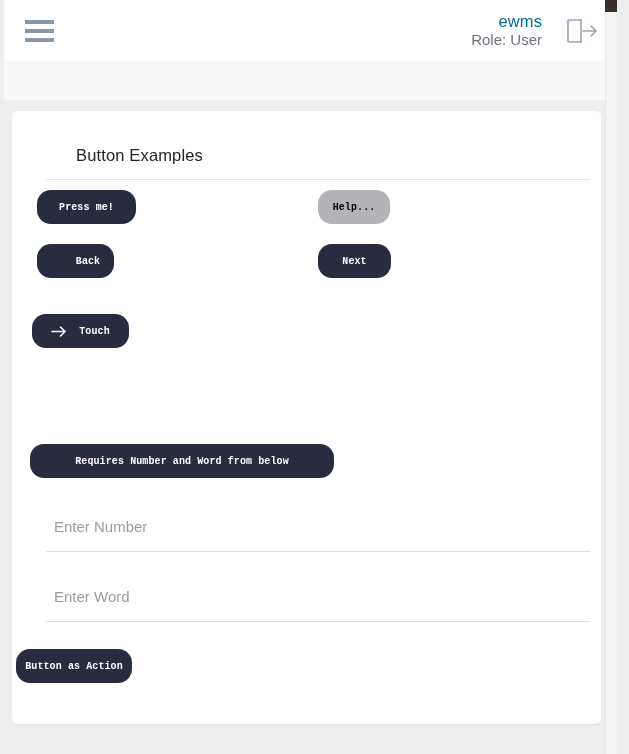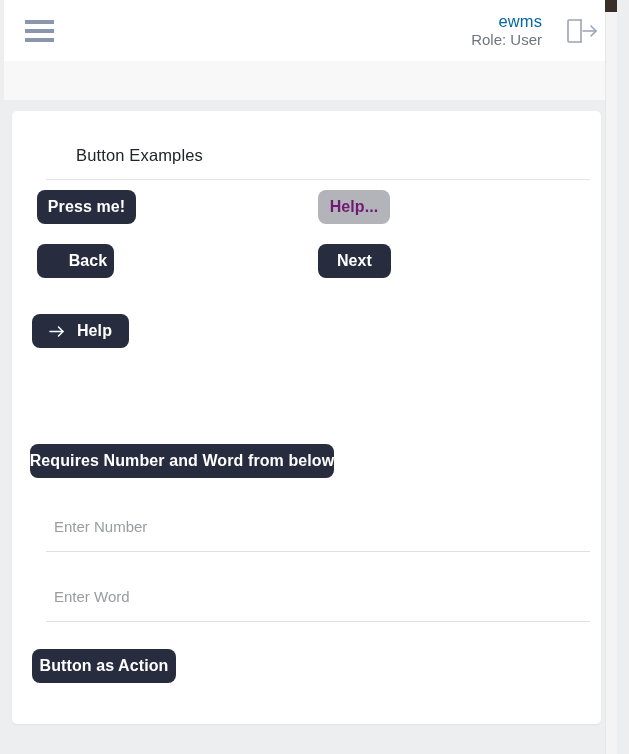--- a/index.html
+++ b/index.html
@@ -129,52 +129,52 @@
     height: 1px;
     background: #e4e5e7;
   }
 
   
   .btn {
     position: absolute;
     background: #282c3f;
     color: #ffffff;
     border: none;
-    border-radius: 8px;
-    font-family: Liberation Sans, sans-serif;
-    font-size: 16px;
+    border-radius: 14px;
+    font-family: Liberation Mono, monospace;
+    font-size: 10px;
     font-weight: bold;
     letter-spacing: .1px;
     cursor: pointer;
     height: 34px;
     padding: 0 17px;
     display: flex;
     align-items: center;
     justify-content: center;
     white-space: nowrap;
   }
   .btn.disabled {
     background: #b2b4ba;
-    color: #701a75;
+    color: #000000;
     cursor: default;
   }
   .btn .arrow-ico {
     display: inline-flex;
     align-items: center;
     margin-right: 12px;
   }
 
   #btn-press   { left: 25px;  top: 79px;  width: 99px; }
   #btn-help    { left: 306px; top: 79px;  width: 72px; }
   #btn-back    { left: 25px;  top: 133px; width: 77px; padding-left: 42px; }
   #btn-next    { left: 306px; top: 133px; width: 73px; }
   #btn-touch   { left: 20px;  top: 203px; width: 97px; }
   #btn-shortcut{ left: 18px;  top: 268px; width: 122px; }
   #btn-requires{ left: 18px;  top: 333px; width: 304px; }
-  #btn-action  { left: 20px;  top: 538px; width: 144px; text-align: right; }
+  #btn-action  { left: 4px;  top: 538px; width: 116px; text-align: right; }
 
   
   .field {
     position: absolute;
     left: 34px;
     width: 544px;
     height: 46px;
   }
   .field input {
     width: 100%;
@@ -255,21 +255,21 @@
 
     <button id="btn-next" class="btn">Next</button>
 
     <button id="btn-touch" class="btn">
       <span class="arrow-ico">
         <svg width="16" height="13" viewBox="0 0 16 13" fill="none" stroke="#ffffff" stroke-width="1.5" stroke-linecap="round" stroke-linejoin="round">
           <path d="M1 6.5 H14"></path>
           <path d="M9.5 2 L14 6.5 L9.5 11"></path>
         </svg>
       </span>
-      <span>Help</span>
+      <span>Touch</span>
     </button>
 
 
     <button id="btn-requires" class="btn">Requires Number and Word from below</button>
 
     <div class="field" id="field-number">
       <input type="text" placeholder="Enter Number" style="">
     </div>
 
     <div class="field" id="field-word">

